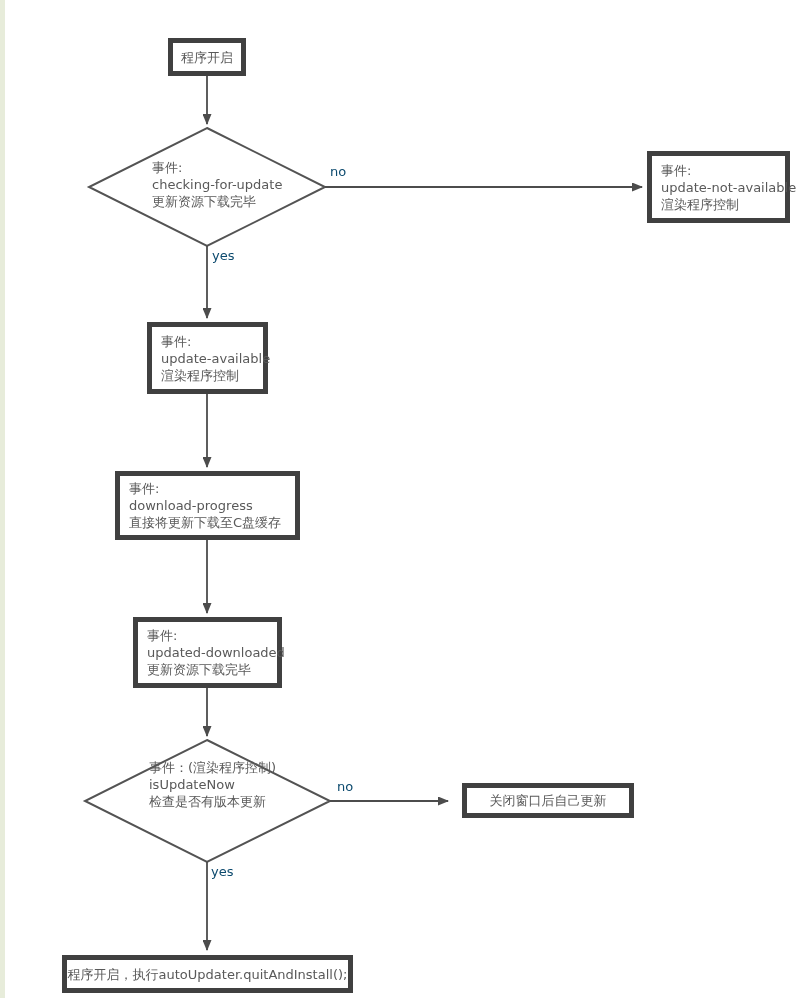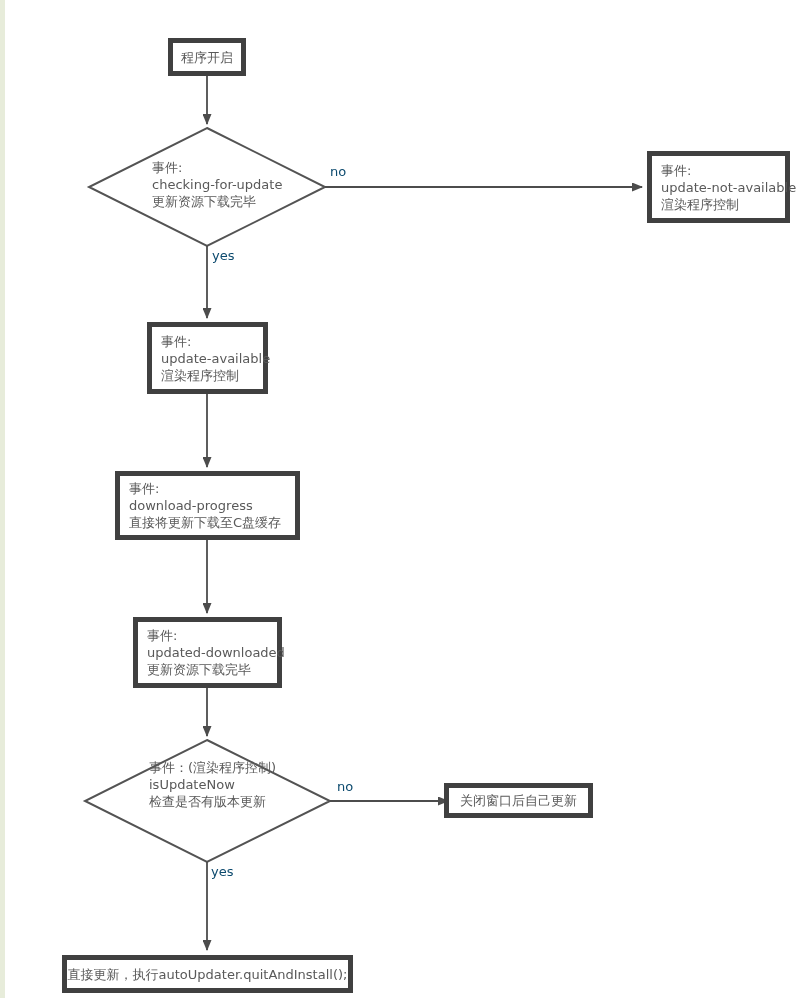--- a/index.html
+++ b/index.html
@@ -104,26 +104,26 @@
     <div class="line">download-progress</div>
     <div class="line">直接将更新下载至C盘缓存</div>
   </div>
 
   <div class="node left-text" style="left:133px; top:617px; width:149px; height:71px;">
     <div class="line">事件:</div>
     <div class="line">updated-downloaded</div>
     <div class="line">更新资源下载完毕</div>
   </div>
 
-  <div class="node center-text" style="left:444px; top:783px; width:149px; height:35px;">
+  <div class="node center-text" style="left:462px; top:783px; width:172px; height:35px;">
     <div class="line">关闭窗口后自己更新</div>
   </div>
 
   <div class="node center-text" style="left:62px; top:955px; width:291px; height:38px;">
-    <div class="line">直接更新，执行autoUpdater.quitAndInstall();</div>
+    <div class="line">程序开启，执行autoUpdater.quitAndInstall();</div>
   </div>
 
   <div class="diamond-text" style="left:152px; top:159px;">
     <div class="line">事件:</div>
     <div class="line">checking-for-update</div>
     <div class="line">更新资源下载完毕</div>
   </div>
 
   <div class="diamond-text" style="left:149px; top:759px;">
     <div class="line">事件：(渲染程序控制)</div>

